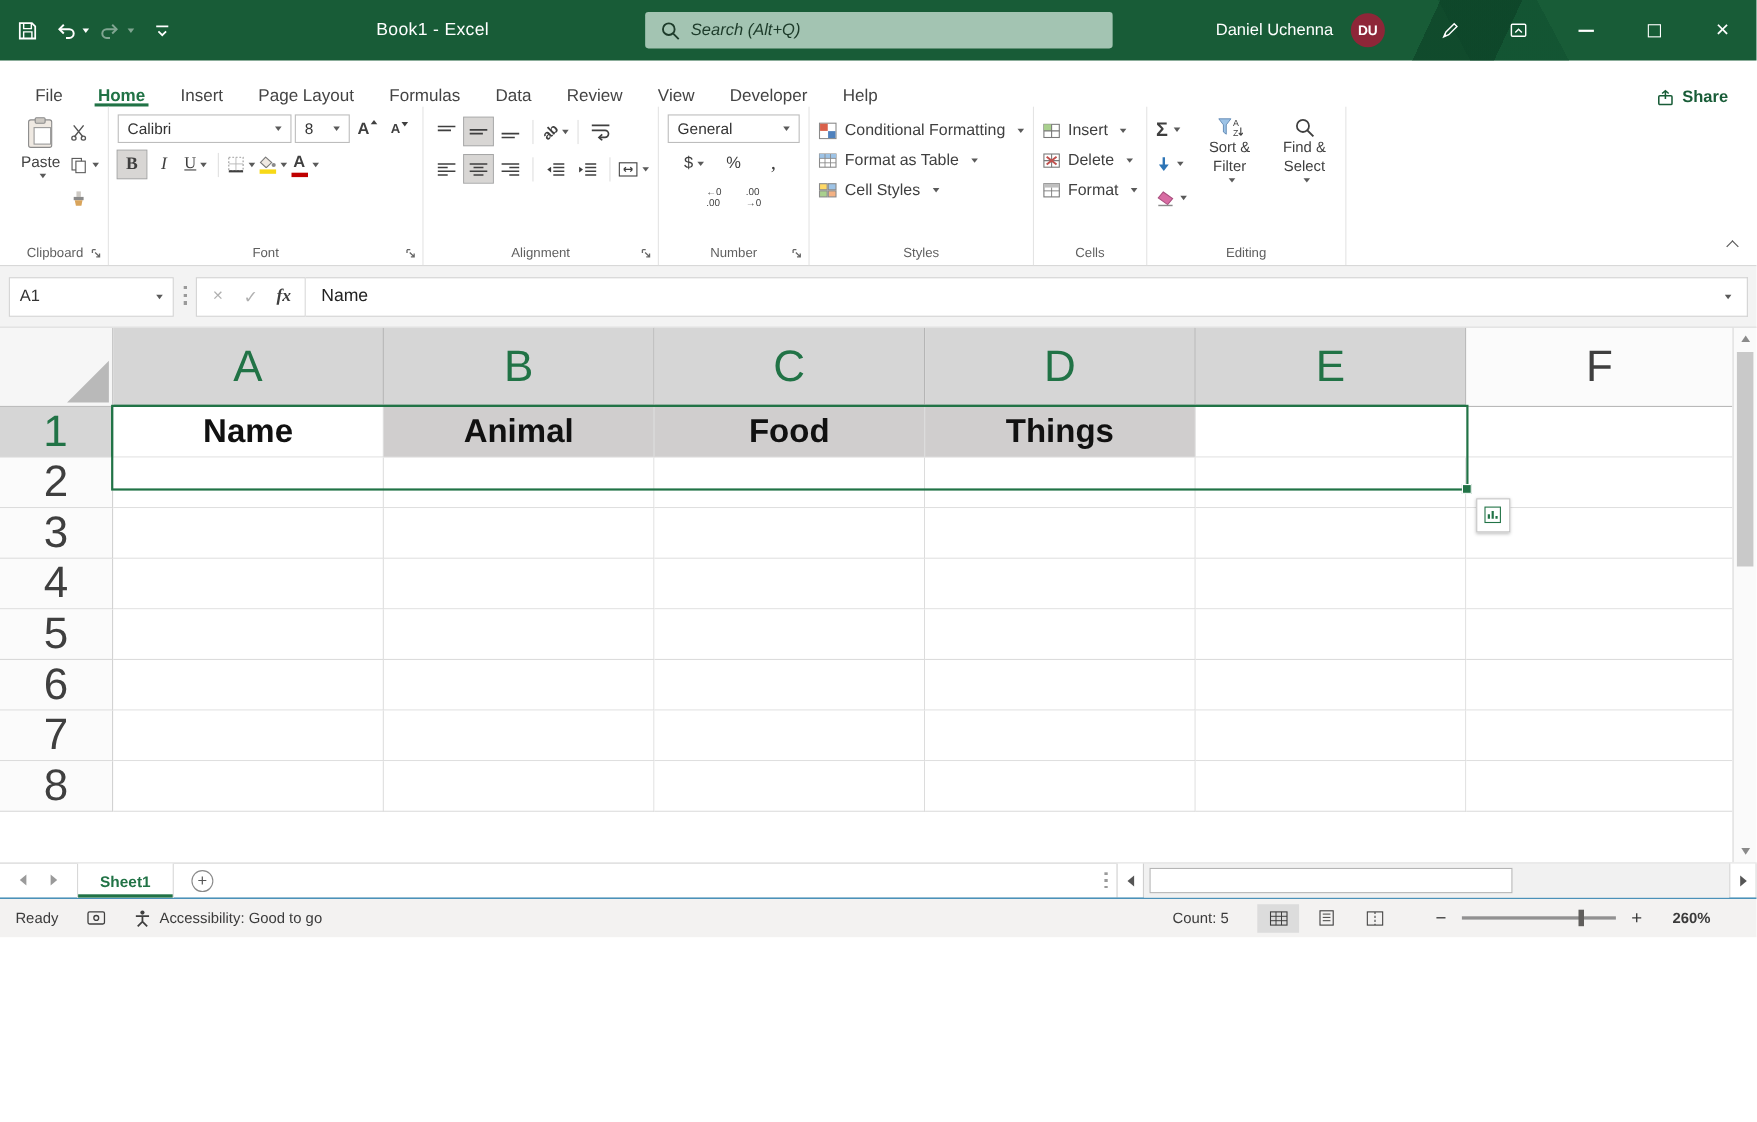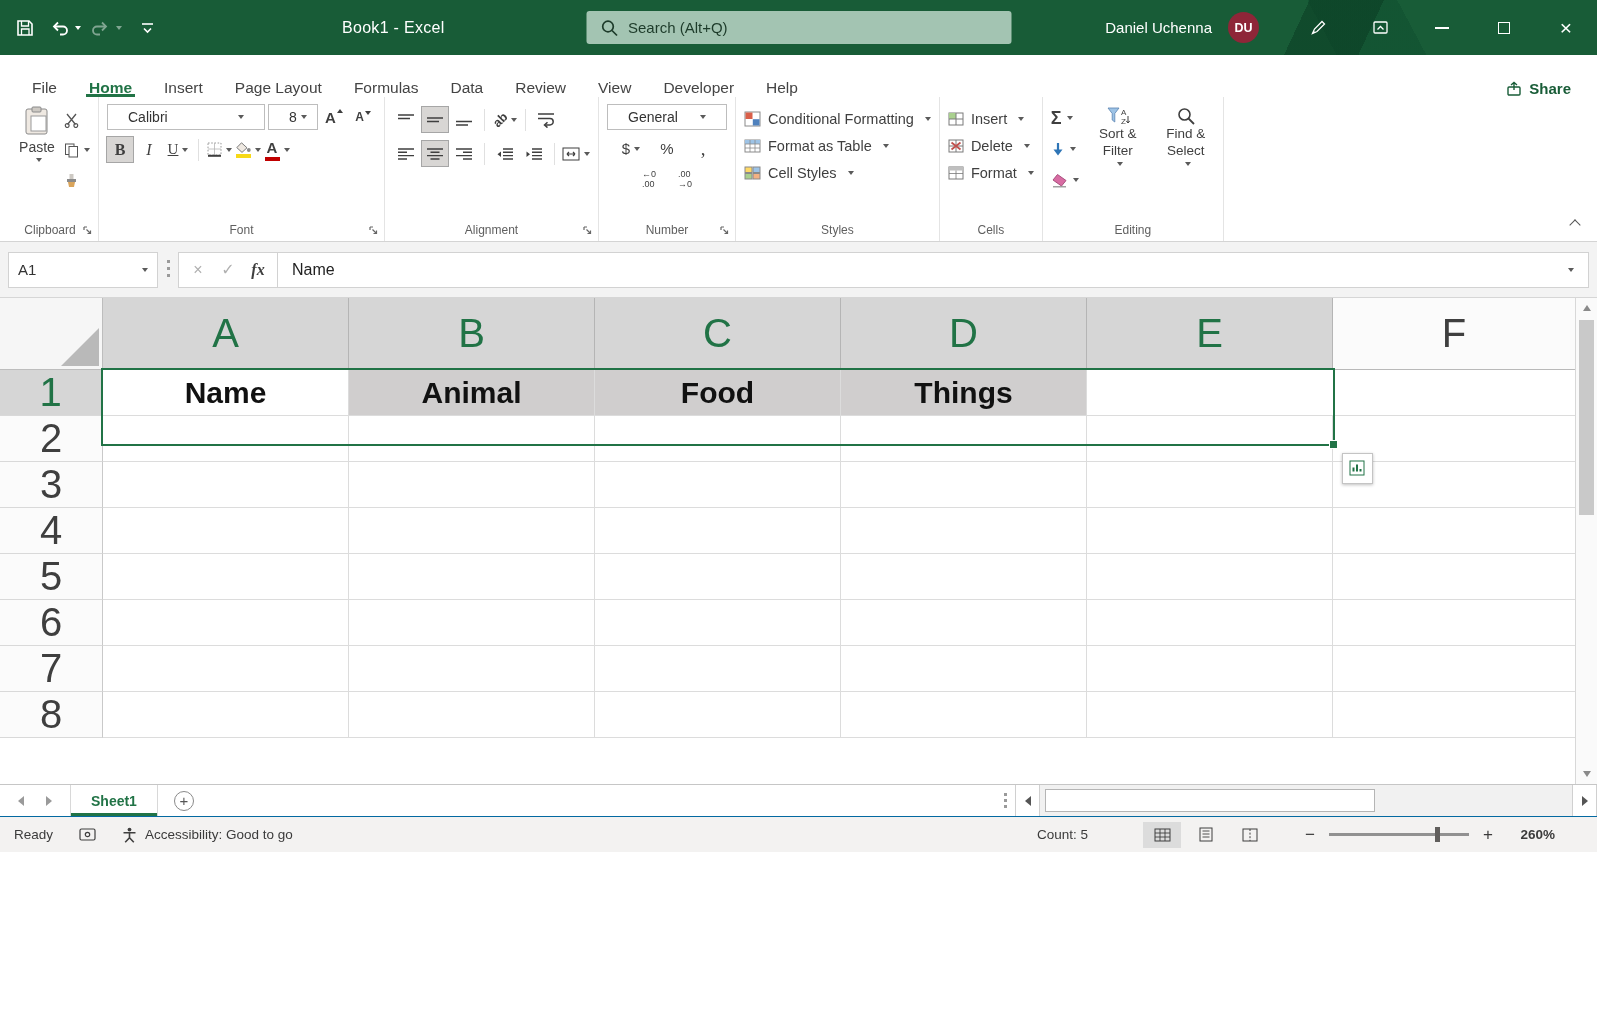--- a/index.html
+++ b/index.html
@@ -12,21 +12,21 @@
   .tb-art { position:absolute; right:90px; top:0; width:470px; height:55px; pointer-events:none;
     background:
       linear-gradient(115deg, transparent 55%, rgba(10,60,35,.55) 55% 70%, transparent 70%),
       linear-gradient(62deg, transparent 60%, rgba(16,80,48,.6) 60% 78%, transparent 78%); }
   .tb-left { position:absolute; left:10px; top:0; height:55px; display:flex; align-items:center; gap:10px; }
   .tb-btn { height:36px; min-width:30px; display:flex; align-items:center; justify-content:center; gap:4px; cursor:default; }
   .tb-btn.dim { opacity:.45; }
   .tb-title { position:absolute; left:342px; top:0; height:55px; display:flex; align-items:center; font-size:16px; letter-spacing:.3px; }
   .tb-search { position:absolute; left:50%; transform:translateX(-50%); top:11px; width:425px; height:33px;
     background:#A3C4B2; border-radius:3px; display:flex; align-items:center; gap:10px; padding-left:14px;
-    color:#1d3b2a; font-size:15px; }
+    color:#1d3b2a; font-size:15px;font-style:italic; }
   .tb-right { position:absolute; right:0; top:0; height:55px; display:flex; align-items:center; }
   .tb-user { font-size:15px; margin-right:16px; }
   .tb-avatar { width:31px; height:31px; border-radius:50%; background:#8E2638; color:#fff; font-size:12.5px; font-weight:700;
     display:flex; align-items:center; justify-content:center; margin-right:28px; }
   .tb-ctl { width:62px; height:55px; display:flex; align-items:center; justify-content:center; }
   .min-bar { width:14px; height:2px; background:#fff; }
   .max-box { width:12px; height:12px; border:1.6px solid #fff; }
   .close-x { font-size:21px; line-height:1; }
 
   
@@ -49,21 +49,21 @@
   .tri-up-xs { display:inline-block; width:0; height:0; border-left:3.5px solid transparent; border-right:3.5px solid transparent;
     border-bottom:4.5px solid #3f3f3f; margin-left:1px; align-self:flex-start; margin-top:4px; }
   .tri-down-xs { display:inline-block; width:0; height:0; border-left:3.5px solid transparent; border-right:3.5px solid transparent;
     border-top:4.5px solid #3f3f3f; margin-left:1px; align-self:flex-start; margin-top:6px; }
   .vsep { width:1px; height:22px; background:#e0e0e0; margin:0 4px; flex:none; }
   .fbtn { min-width:26px; height:25px; display:flex; align-items:center; justify-content:center;
     color:#3f3f3f; font-size:15px; position:relative; flex:none; }
   .fbtn.toggle.active, .fbtn.active { background:#d8d6d4; outline:1px solid #a6a6a6; }
   .mini-btn { height:22px; display:flex; align-items:center; justify-content:flex-start; gap:1px; }
   .combo { border:1px solid #bdbdbd; background:#fff; height:26px; display:flex; align-items:center;
-    justify-content:space-between; padding:0 20px; font-size:14px; color:#333; }
+    justify-content:space-between; padding:0 8px; font-size:14px; color:#333; }
 
   .clip-content { display:flex; }
   .paste-big { display:flex; flex-direction:column; align-items:center; gap:3px; width:54px; padding-top:2px; font-size:14px; color:#444; }
   .clip-col { display:flex; flex-direction:column; gap:8px; padding-top:5px; }
 
   .font-content { display:flex; flex-direction:column; gap:7px; }
   .frow { display:flex; align-items:center; gap:3px; }
   .frow.center { justify-content:center; gap:10px; }
   .combo-font { width:158px; }
   .combo-size { width:50px; }
@@ -163,21 +163,21 @@
   .hs-track { width:532px; background:#f1f1f1; position:relative; }
   .hs-thumb { position:absolute; left:5px; top:4px; bottom:4px; width:330px; background:#fff; border:1px solid #b5b5b5; }
 
   
   .statusbar { flex:0 0 36px; background:#f3f2f1; border-top:1px solid #0369a1; display:flex; align-items:center;
     font-size:13.5px; color:#3b3b3b; }
   .sb-mode { padding-left:14px; }
   .sb-macro { margin-left:26px; display:flex; align-items:center; }
   .sb-access { margin-left:26px; display:flex; align-items:center; gap:8px; }
   .sb-right { margin-left:auto; display:flex; align-items:center; padding-right:42px; }
-  .sb-count { margin-right:55px;text-align:right; }
+  .sb-count { margin-right:26px;text-align:right; }
   .sb-views { display:flex; align-items:center; gap:6px; margin-right:34px; }
   .sb-view { width:38px; height:26px; display:flex; align-items:center; justify-content:center; }
   .sb-view.active { background:#dcdcdc; }
   .zoom-ctl { display:flex; align-items:center; gap:12px; }
   .z-sign { font-size:17px; color:#3b3b3b; width:14px; text-align:center; }
   .z-track { width:140px; height:3px; background:#919191; position:relative; }
   .z-handle { position:absolute; left:106px; top:-6px; width:5px; height:15px; background:#605e5c; }
   .sb-zoom { width:48px; text-align:right;font-weight:bold; }
   svg { display:block; }
 </style>

